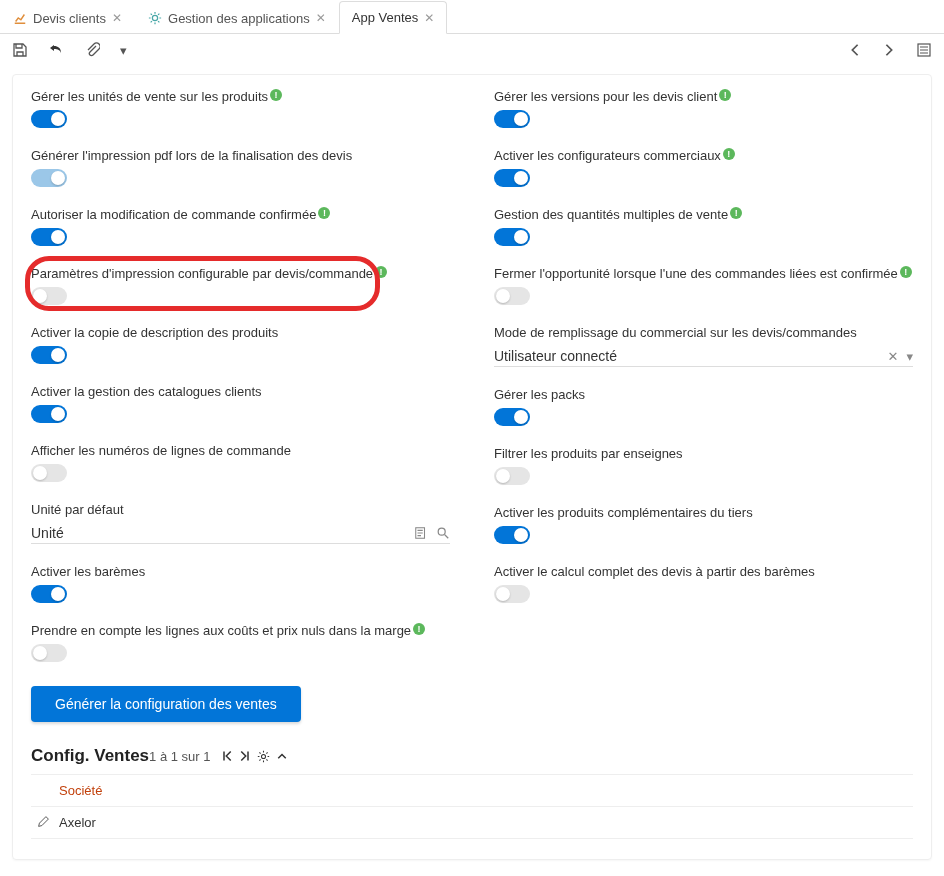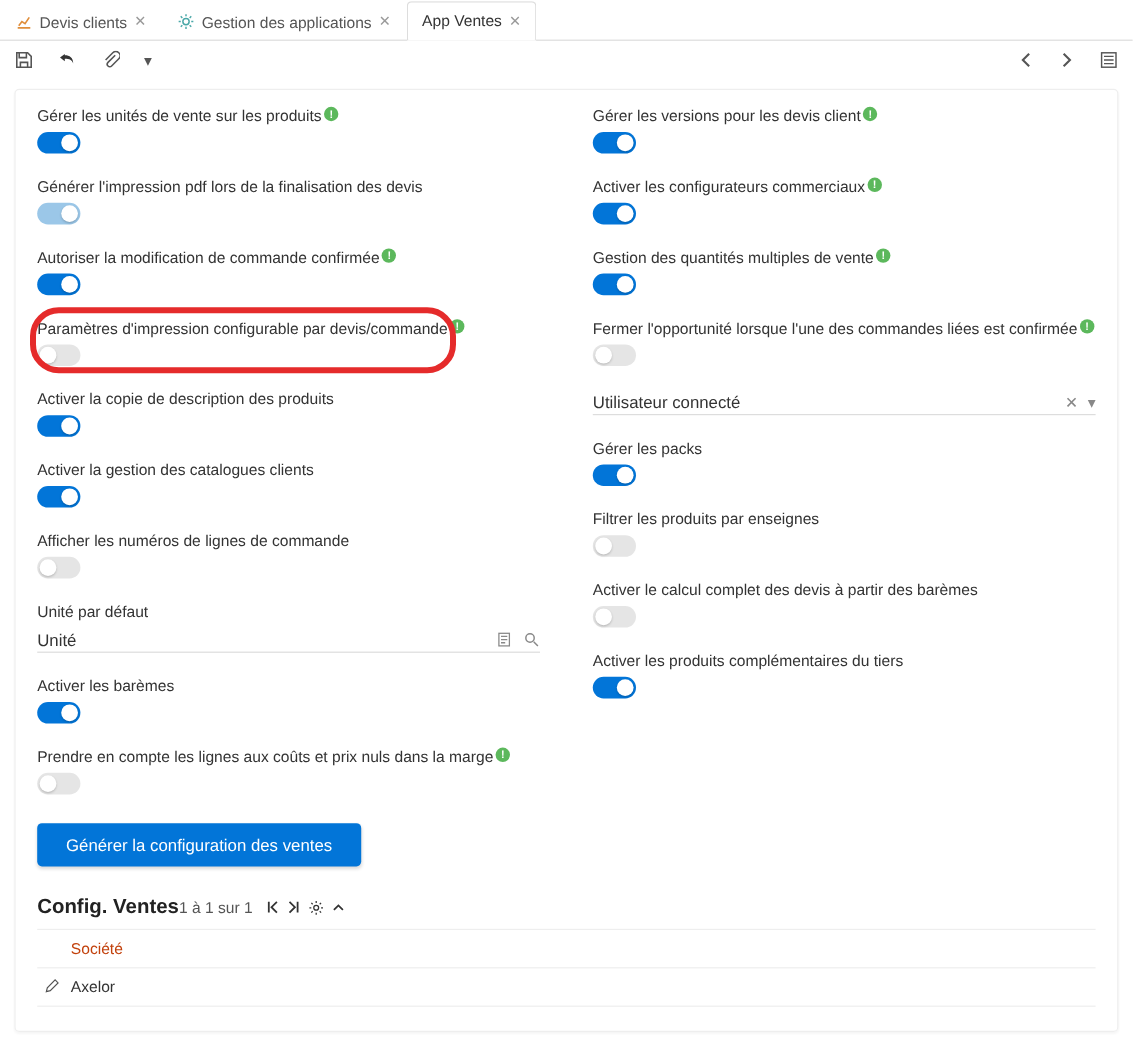--- a/index.html
+++ b/index.html
@@ -365,47 +365,48 @@
         <span class="field-label">Gestion des quantités multiples de vente</span><span class="help-icon">!</span>
         <div class="toggle on"></div>
       </div>
 
       <div class="field">
         <span class="field-label">Fermer l'opportunité lorsque l'une des commandes liées est confirmée</span><span class="help-icon">!</span>
         <div class="toggle off"></div>
       </div>
 
       <div class="field">
+        <span class="field-label">Mode de remplissage du commercial sur les devis/commandes</span>
         <div class="input-row">
           <span class="value">Utilisateur connecté</span>
           <span class="small-icons">
             <span>✕</span>
             <span>▾</span>
           </span>
         </div>
       </div>
 
       <div class="field">
         <span class="field-label">Gérer les packs</span>
         <div class="toggle on"></div>
       </div>
 
       <div class="field">
         <span class="field-label">Filtrer les produits par enseignes</span>
         <div class="toggle off"></div>
       </div>
 
       <div class="field">
+        <span class="field-label">Activer les produits complémentaires du tiers</span>
+        <div class="toggle on"></div>
+      </div>
+
+      <div class="field">
         <span class="field-label">Activer le calcul complet des devis à partir des barèmes</span>
         <div class="toggle off"></div>
-      </div>
-
-      <div class="field">
-        <span class="field-label">Activer les produits complémentaires du tiers</span>
-        <div class="toggle on"></div>
       </div>
     </div>
   </div>
 
   <div class="subpanel-header">
     <span class="subpanel-title">Config. Ventes</span>
     <div class="pager">
       <span>1 à 1 sur 1</span>
       <div class="pager-icons">
         <span>

